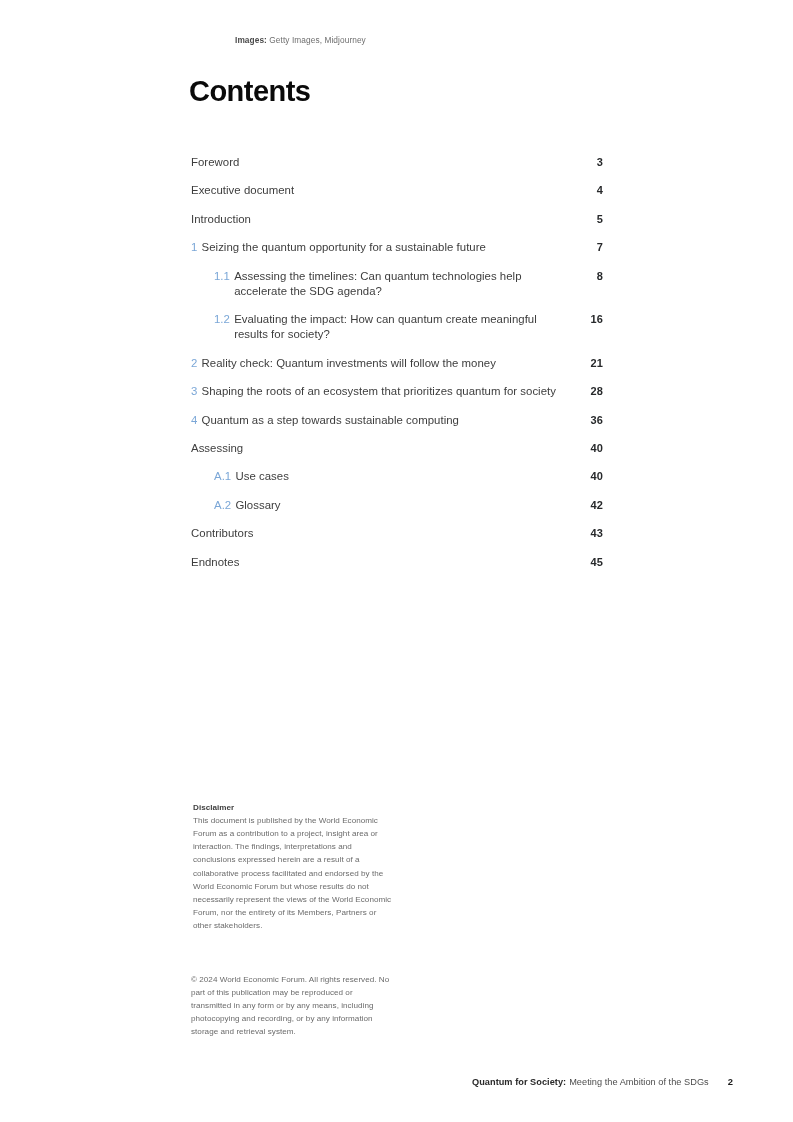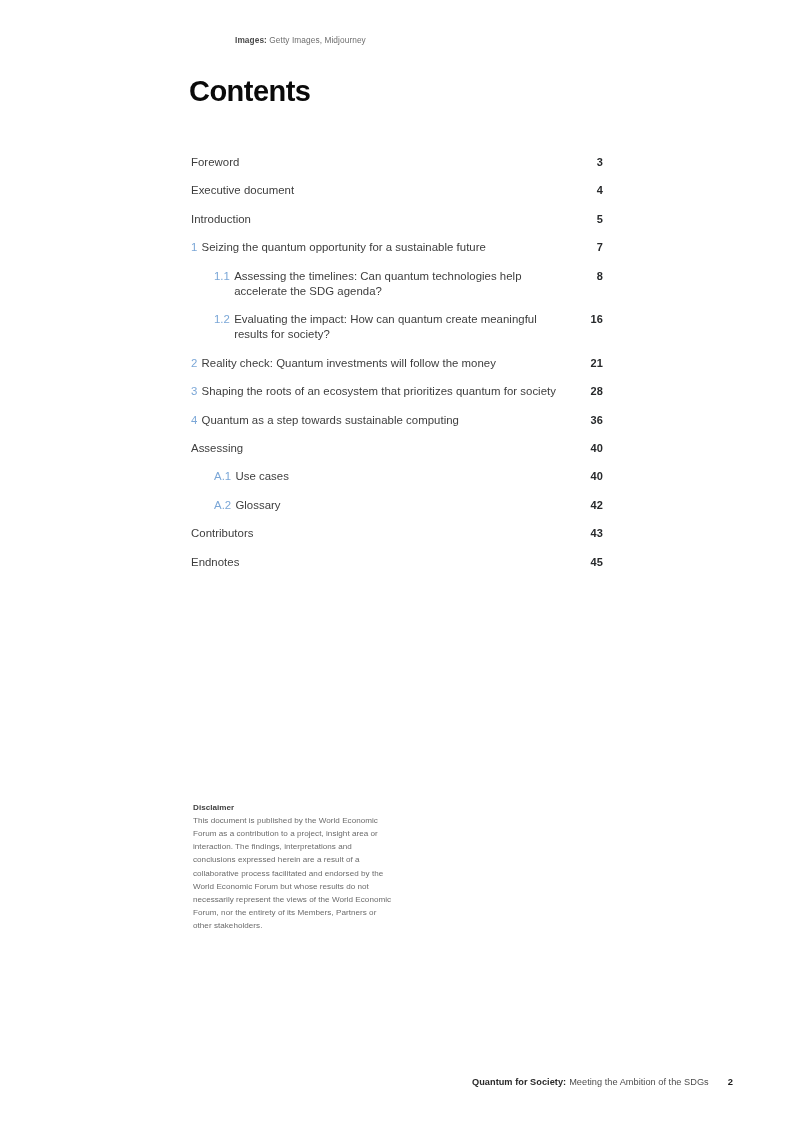--- a/index.html
+++ b/index.html
@@ -261,20 +261,21 @@
         </div>
         <span class="toc-page">45</span>
       </div>
     </div>
 
   <div class="disclaimer">
     <span class="disclaimer-title">Disclaimer</span>
     <span class="disclaimer-body">This document is published by the World Economic Forum as a contribution to a project, insight area or interaction. The findings, interpretations and conclusions expressed herein are a result of a collaborative process facilitated and endorsed by the World Economic Forum but whose results do not necessarily represent the views of the World Economic Forum, nor the entirety of its Members, Partners or other stakeholders.</span>
   </div>
 
+  <div class="copyright">© 2024 World Economic Forum. All rights reserved. No part of this publication may be reproduced or transmitted in any form or by any means, including photocopying and recording, or by any information storage and retrieval system.</div>
 
   <div class="footer">
     <span class="footer-title">Quantum for Society:</span>
     <span class="footer-sub">Meeting the Ambition of the SDGs</span>
     <span class="footer-pageno">2</span>
   </div>
 
 </div>
 
 </body></html>

